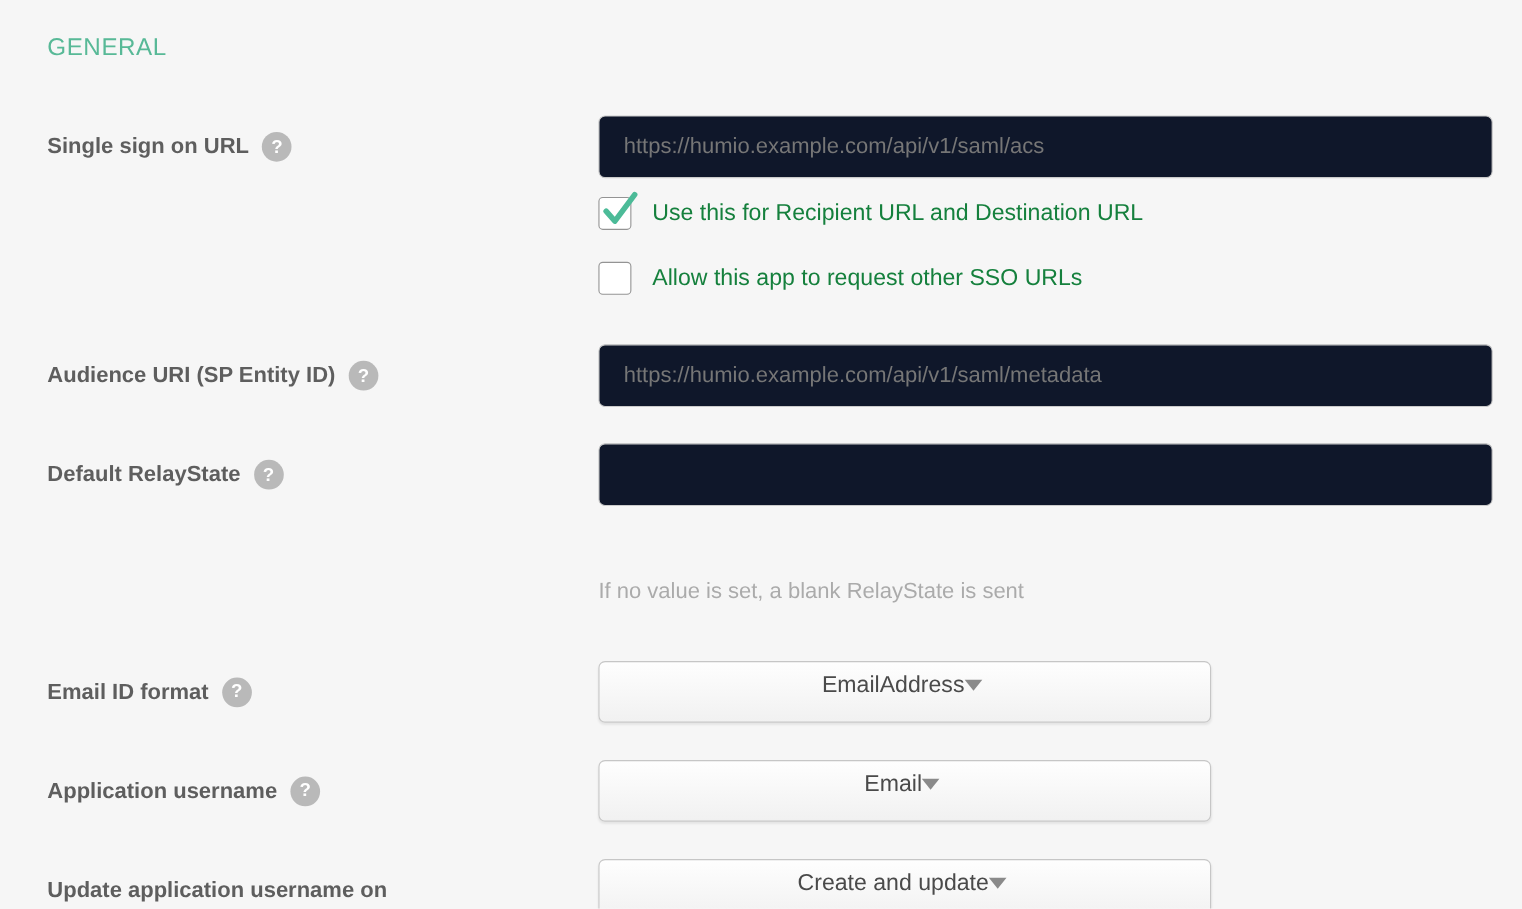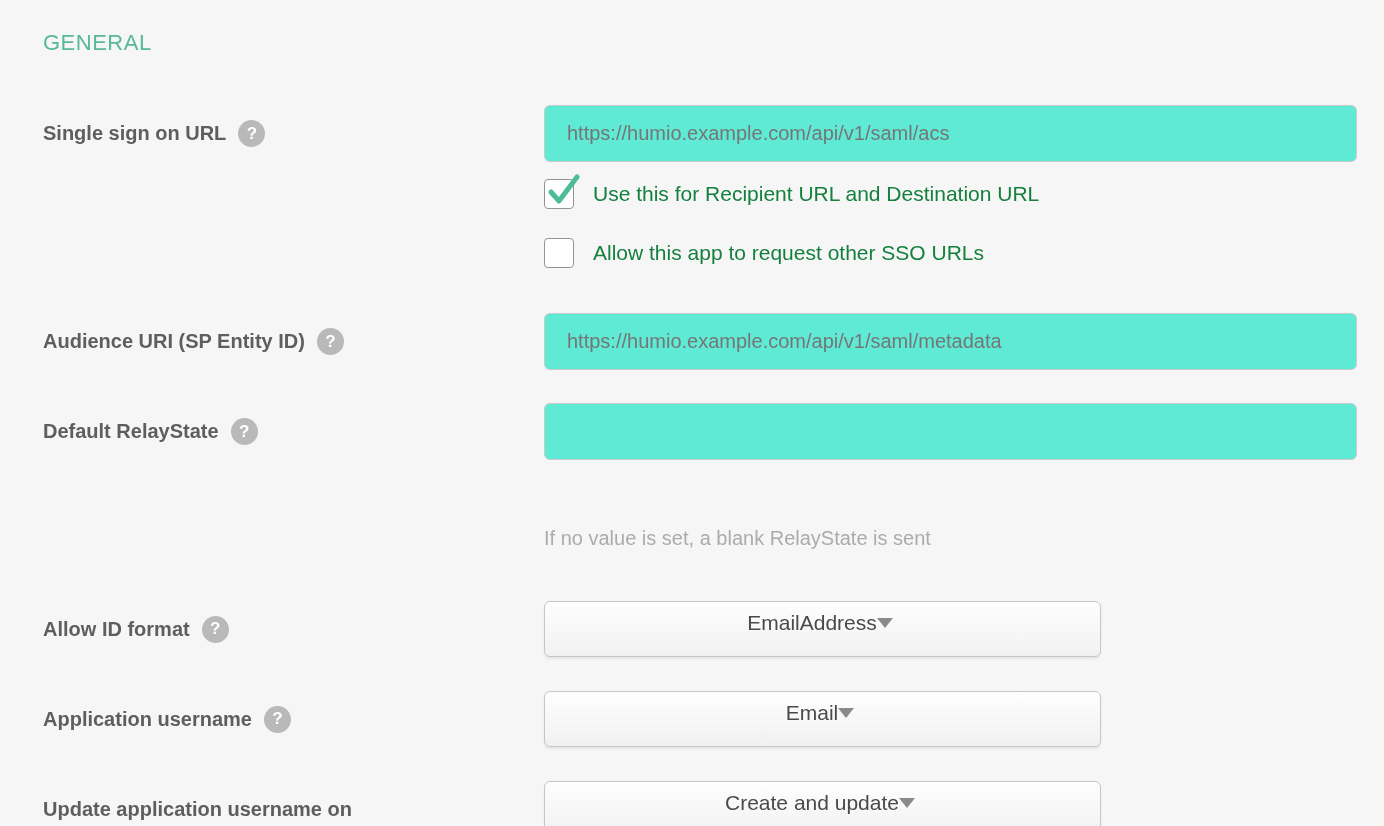--- a/index.html
+++ b/index.html
@@ -51,21 +51,21 @@
     cursor: pointer;
     user-select: none;
   }
   .control-col { flex: 1; display: flex; align-items: center; }
 
   .text-input {
     width: 813px;
     height: 57px;
     border: 1px solid #cbcbcb;
     border-radius: 6px;
-    background: #5eead4;
+    background: #0f172a;
     font-family: "Liberation Sans", sans-serif;
     font-size: 20px;
     color: #767676;
     padding: 0 22px;
     outline: none;
   }
 
   .checkbox-row { }
   .checkbox-box {
     width: 30px; height: 30px;
@@ -191,21 +191,21 @@
 
   <div class="row mt-25">
     <div class="label-col"></div>
     <div class="control-col">
       <span class="hint-text">If no value is set, a blank RelayState is sent</span>
     </div>
   </div>
 
   <div class="row mt-51">
     <div class="label-col">
-      <span class="field-label">Allow ID format</span>
+      <span class="field-label">Email ID format</span>
       <span class="help-icon">?</span>
     </div>
     <div class="control-col">
       <div class="dropdown">
         <span class="dropdown-value">EmailAddress</span>
         <span class="chevron-down"></span>
       </div>
     </div>
   </div>
 

